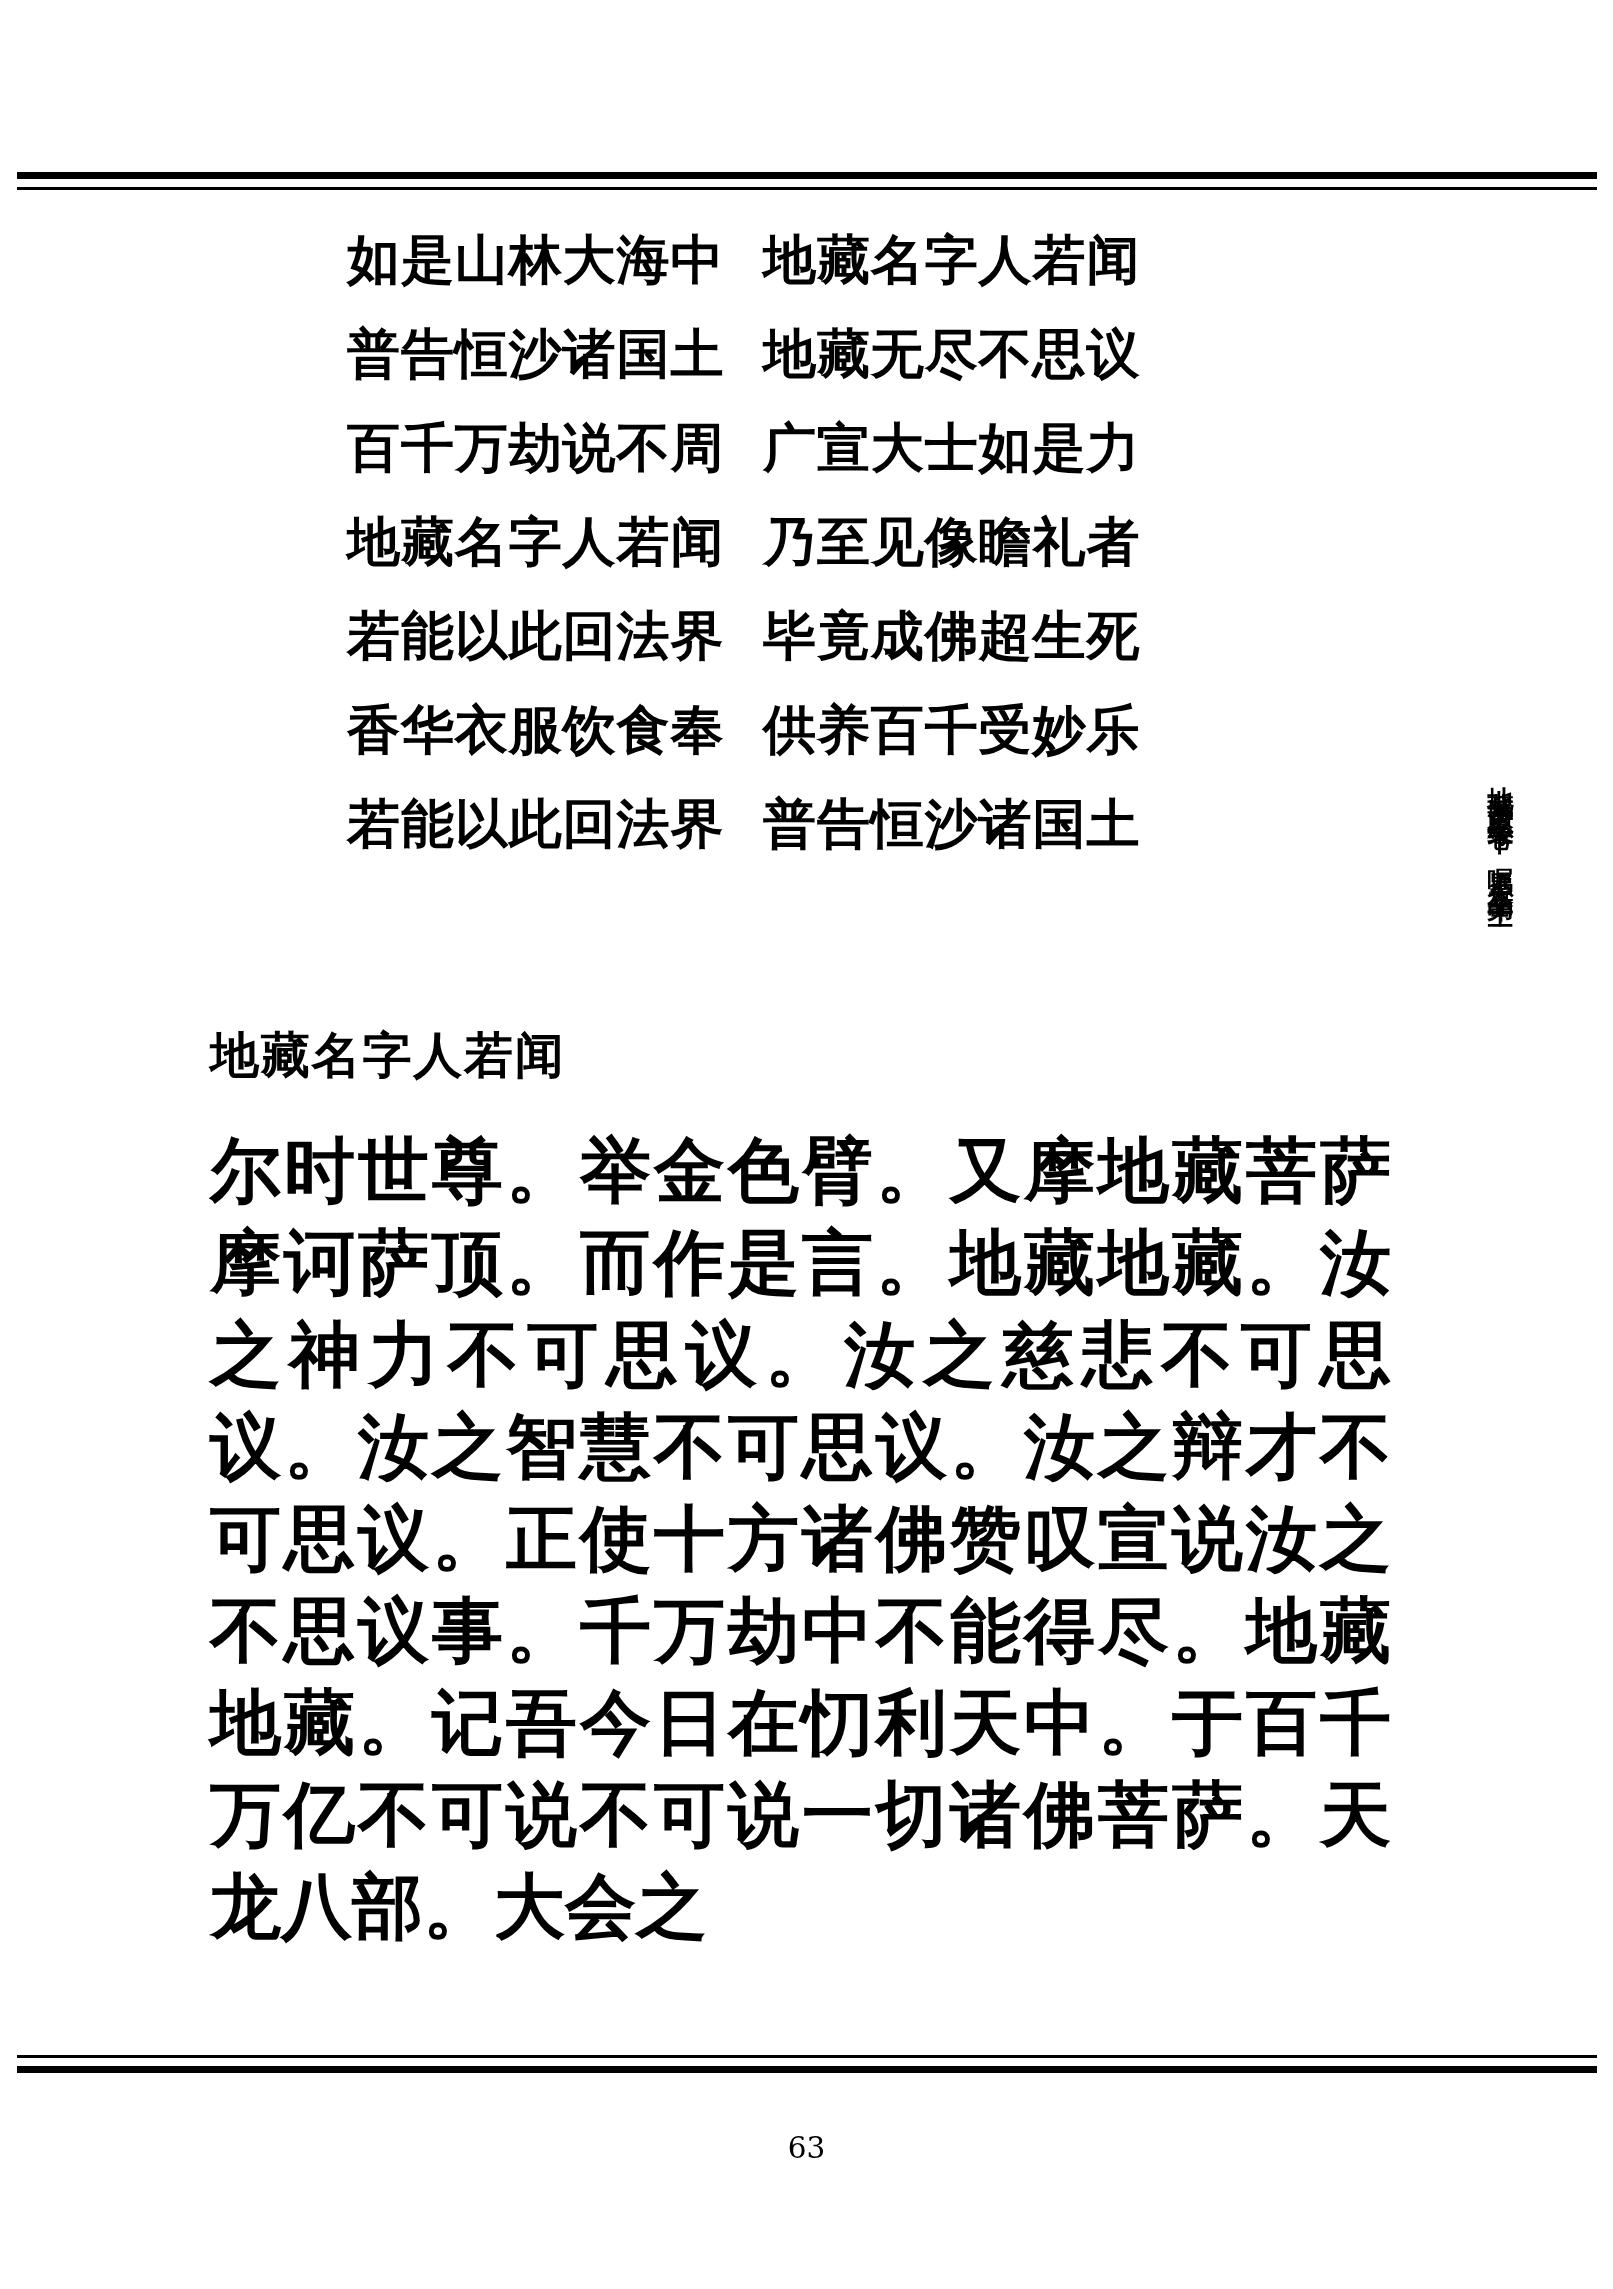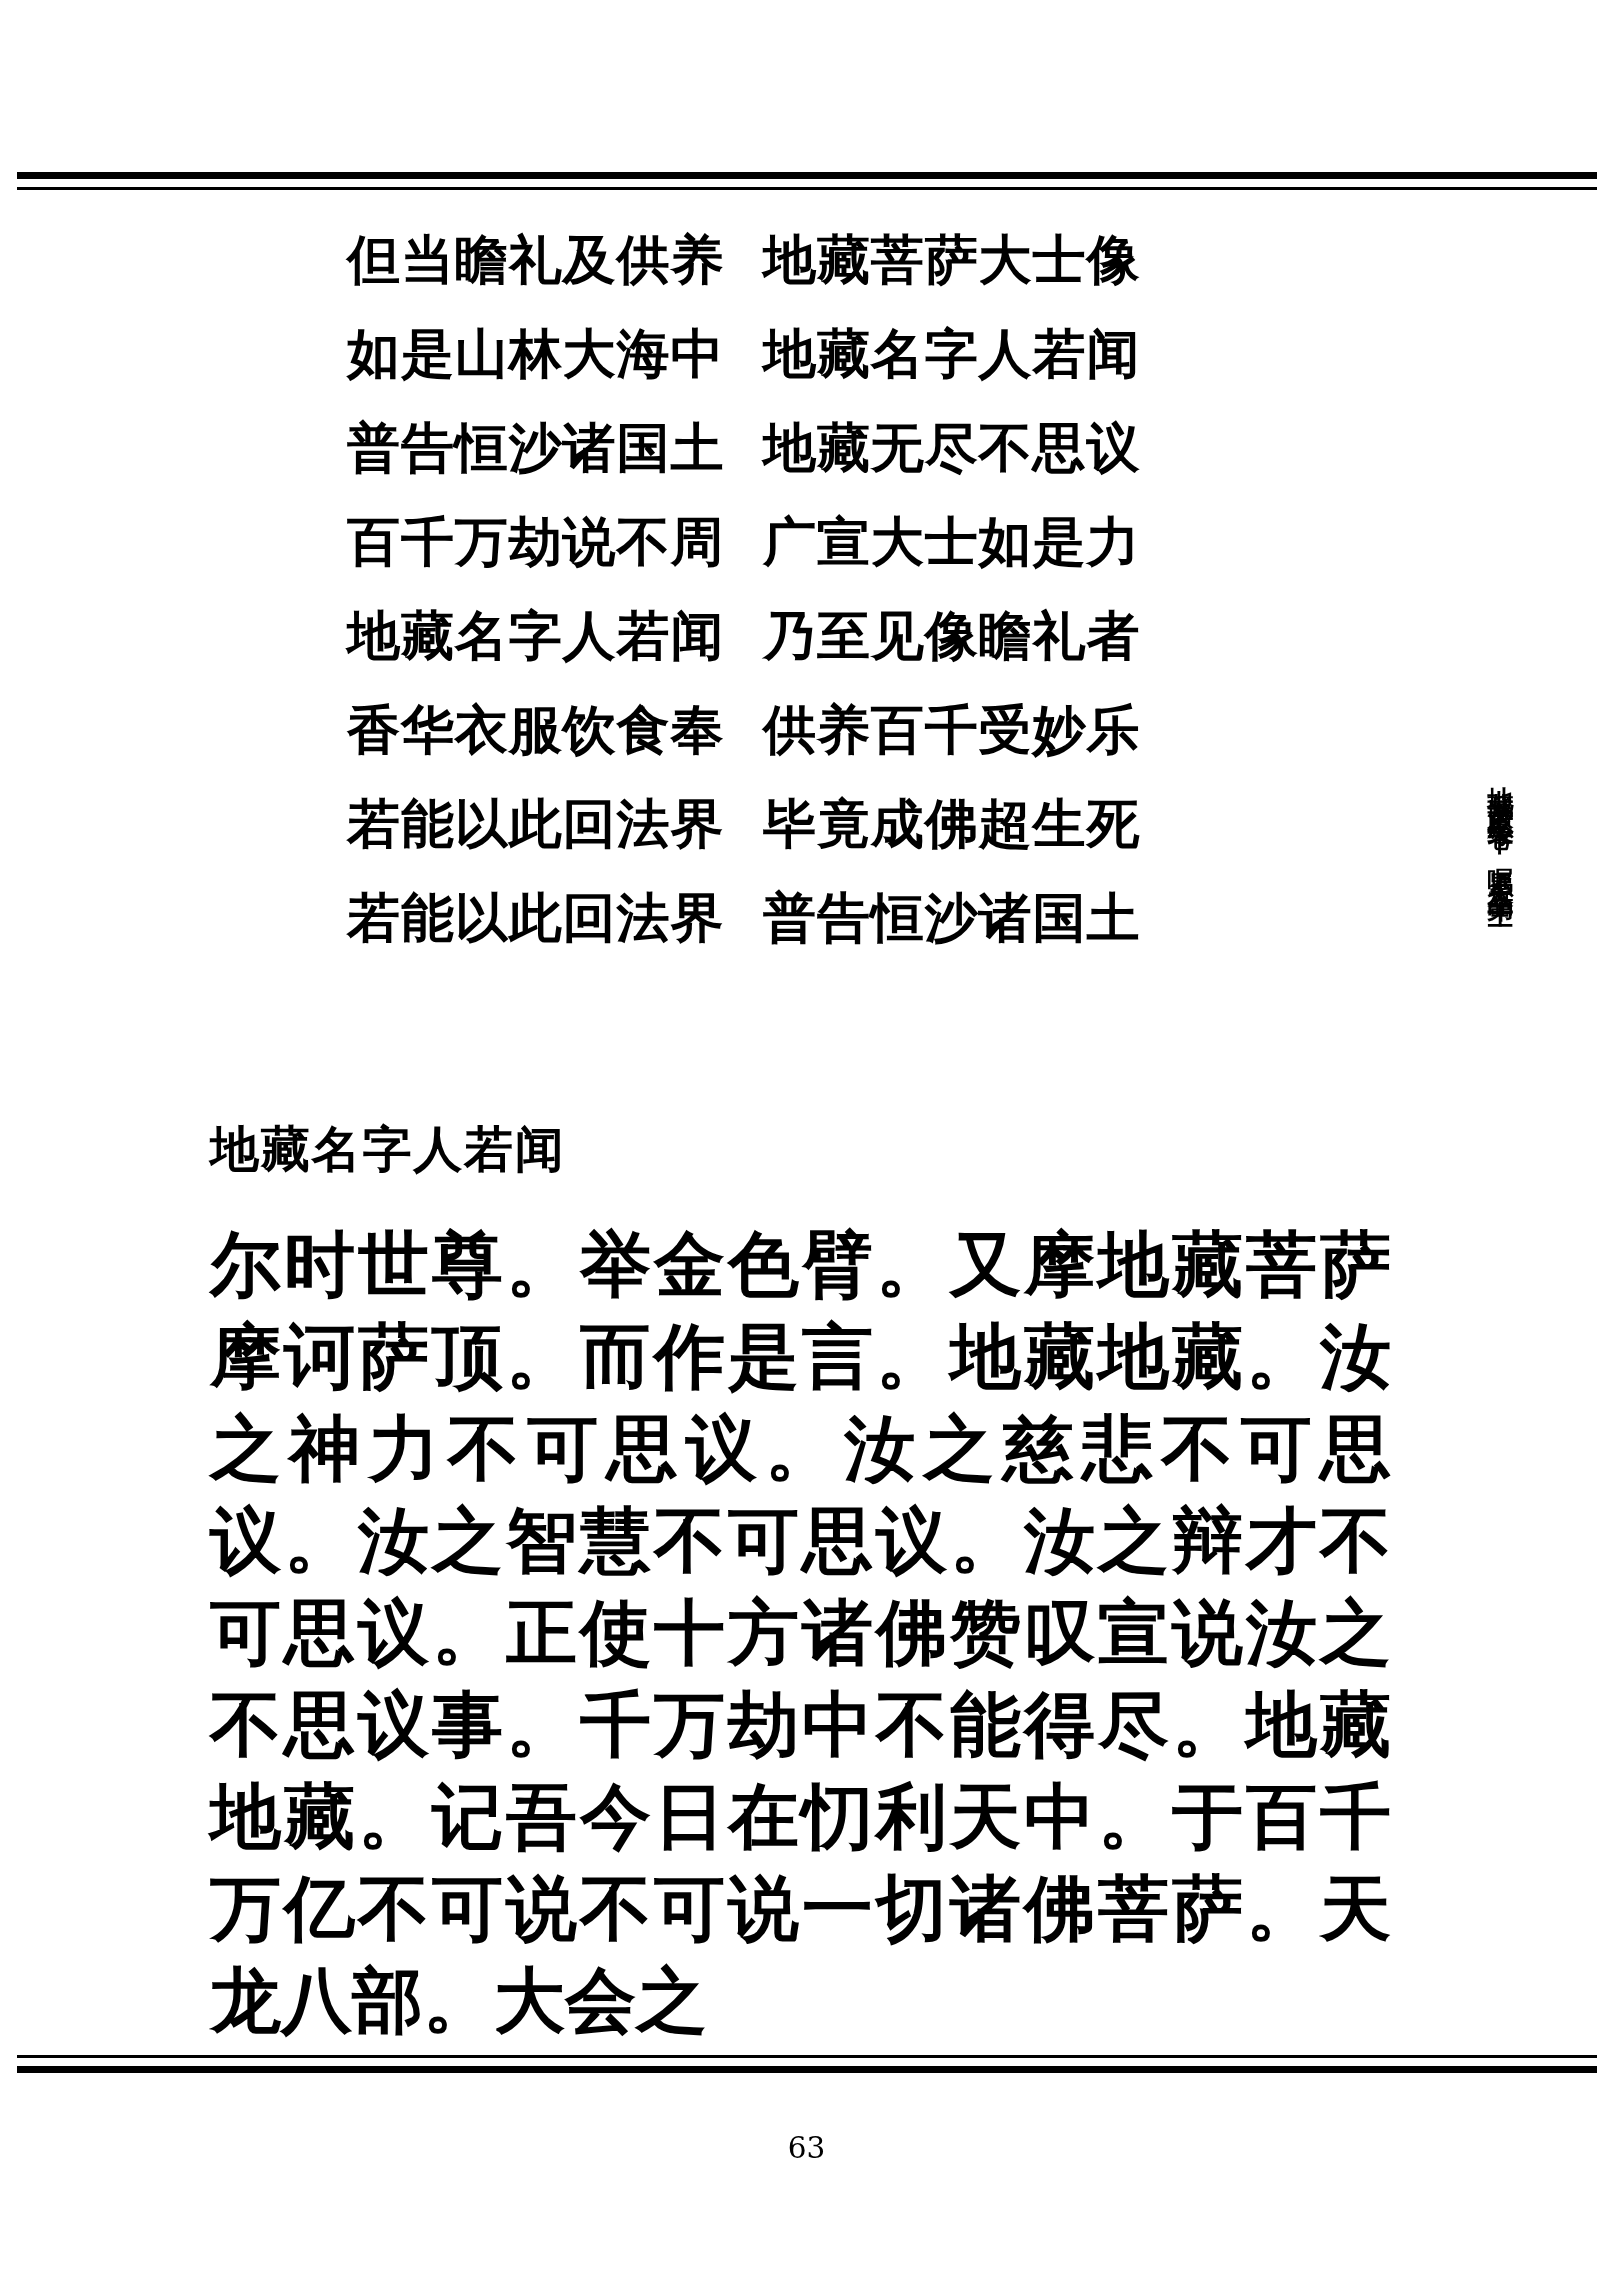--- a/index.html
+++ b/index.html
@@ -124,27 +124,26 @@
   <div class="frame">
     <div class="rule rule-top-thick"></div>
     <div class="rule rule-top-thin"></div>
     <div class="rule rule-bot-thin"></div>
     <div class="rule rule-bot-thick"></div>
   </div>
 
   <div class="content">
 
     <div class="verse-block">
-      <div class="verse-line">但当瞻礼及供养  地藏菩萨大士像</div>
       <div class="verse-line">如是山林大海中  地藏名字人若闻</div>
       <div class="verse-line">普告恒沙诸国土  地藏无尽不思议</div>
       <div class="verse-line">百千万劫说不周  广宣大士如是力</div>
       <div class="verse-line">地藏名字人若闻  乃至见像瞻礼者</div>
+      <div class="verse-line">若能以此回法界  毕竟成佛超生死</div>
       <div class="verse-line">香华衣服饮食奉  供养百千受妙乐</div>
-      <div class="verse-line">若能以此回法界  毕竟成佛超生死</div>
       <div class="verse-line">若能以此回法界  普告恒沙诸国土</div>
     </div>
 
     <div class="chapter-title">地藏名字人若闻</div>
 
     <div class="prose">
       <p>尔时世尊。举金色臂。又摩地藏菩萨摩诃萨顶。而作是言。地藏地藏。汝之神力不可思议。汝之慈悲不可思议。汝之智慧不可思议。汝之辩才不可思议。正使十方诸佛赞叹宣说汝之不思议事。千万劫中不能得尽。地藏地藏。记吾今日在忉利天中。于百千万亿不可说不可说一切诸佛菩萨。天龙八部。大会之</p>
     </div>
 
   </div>

